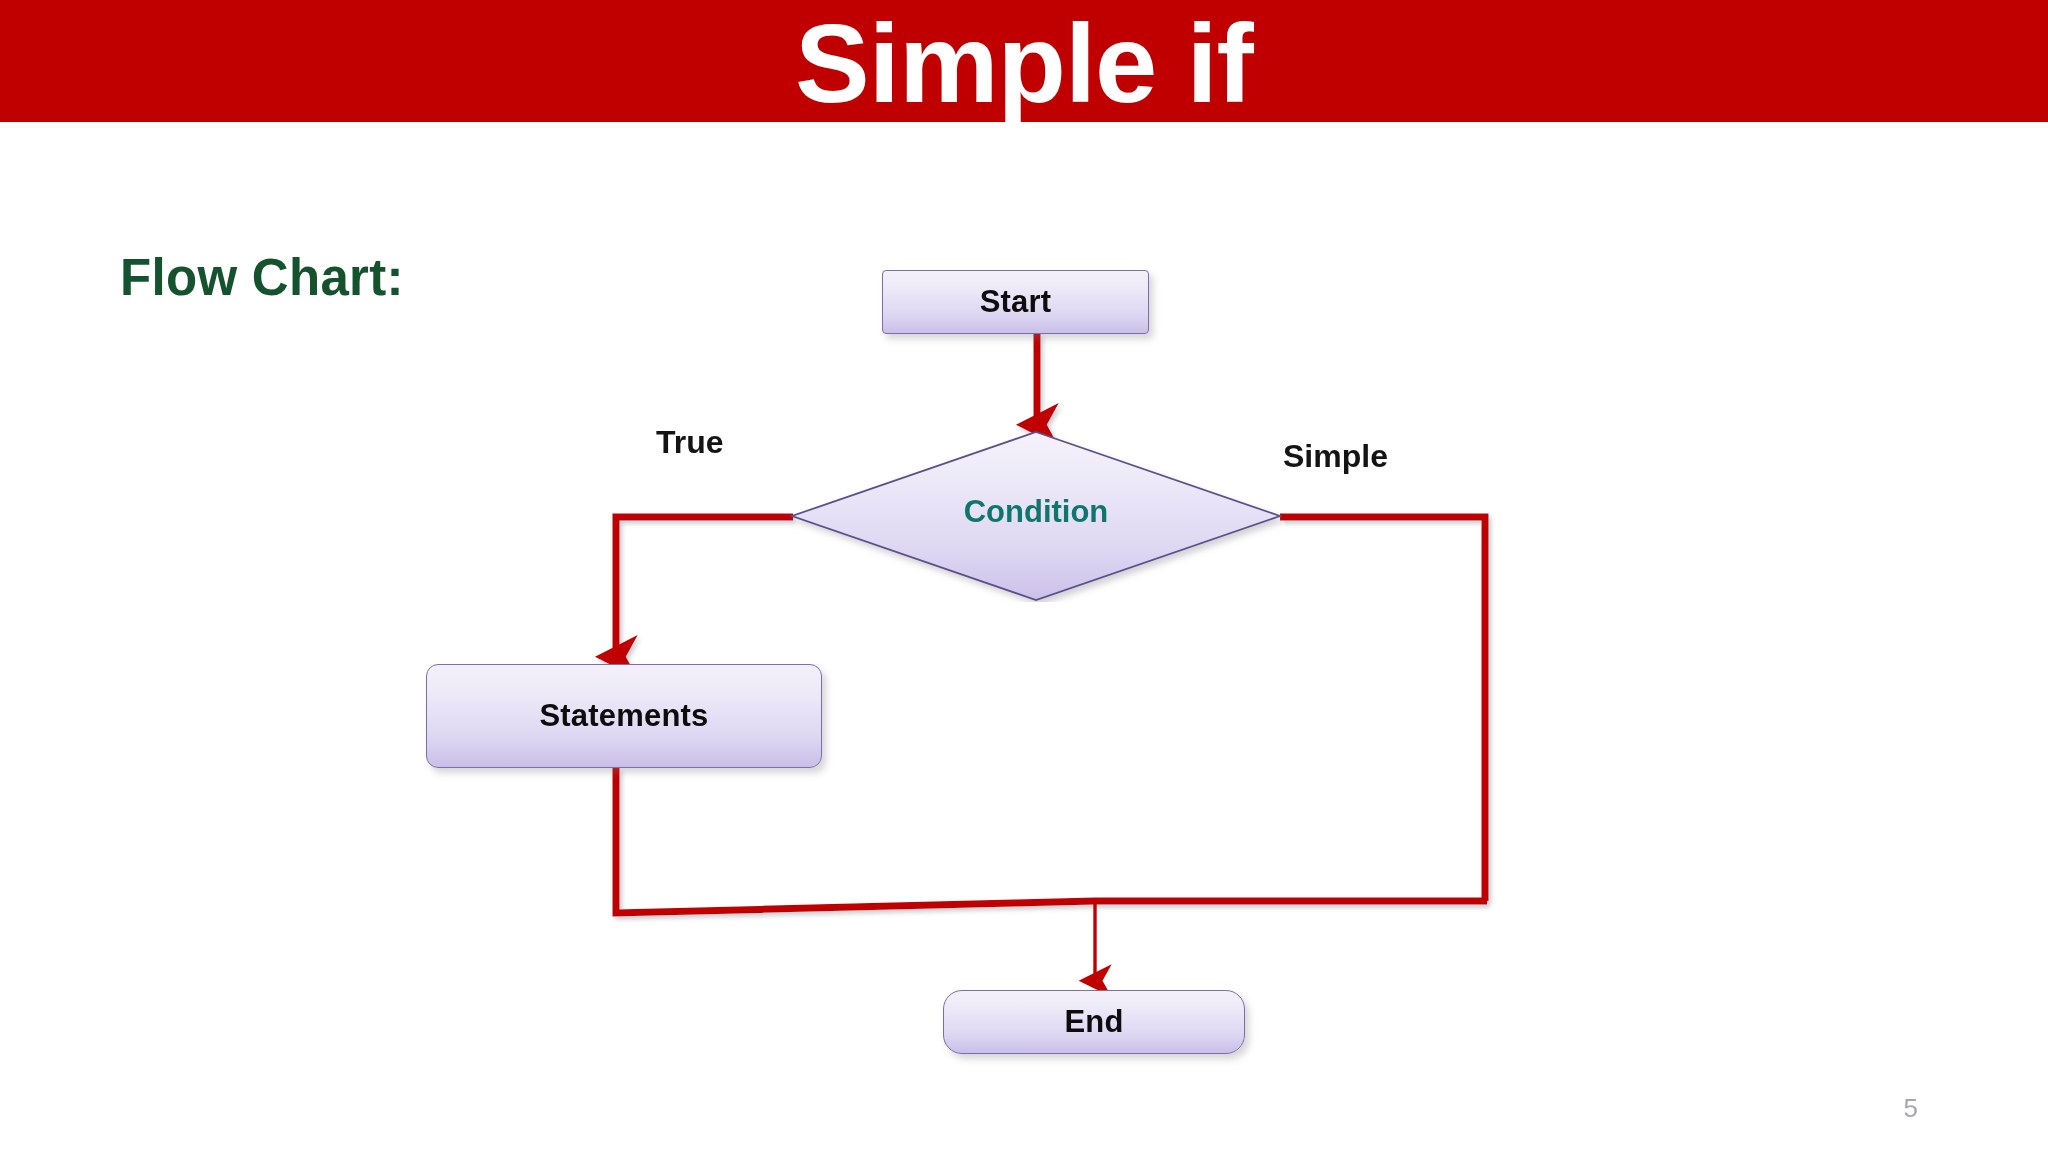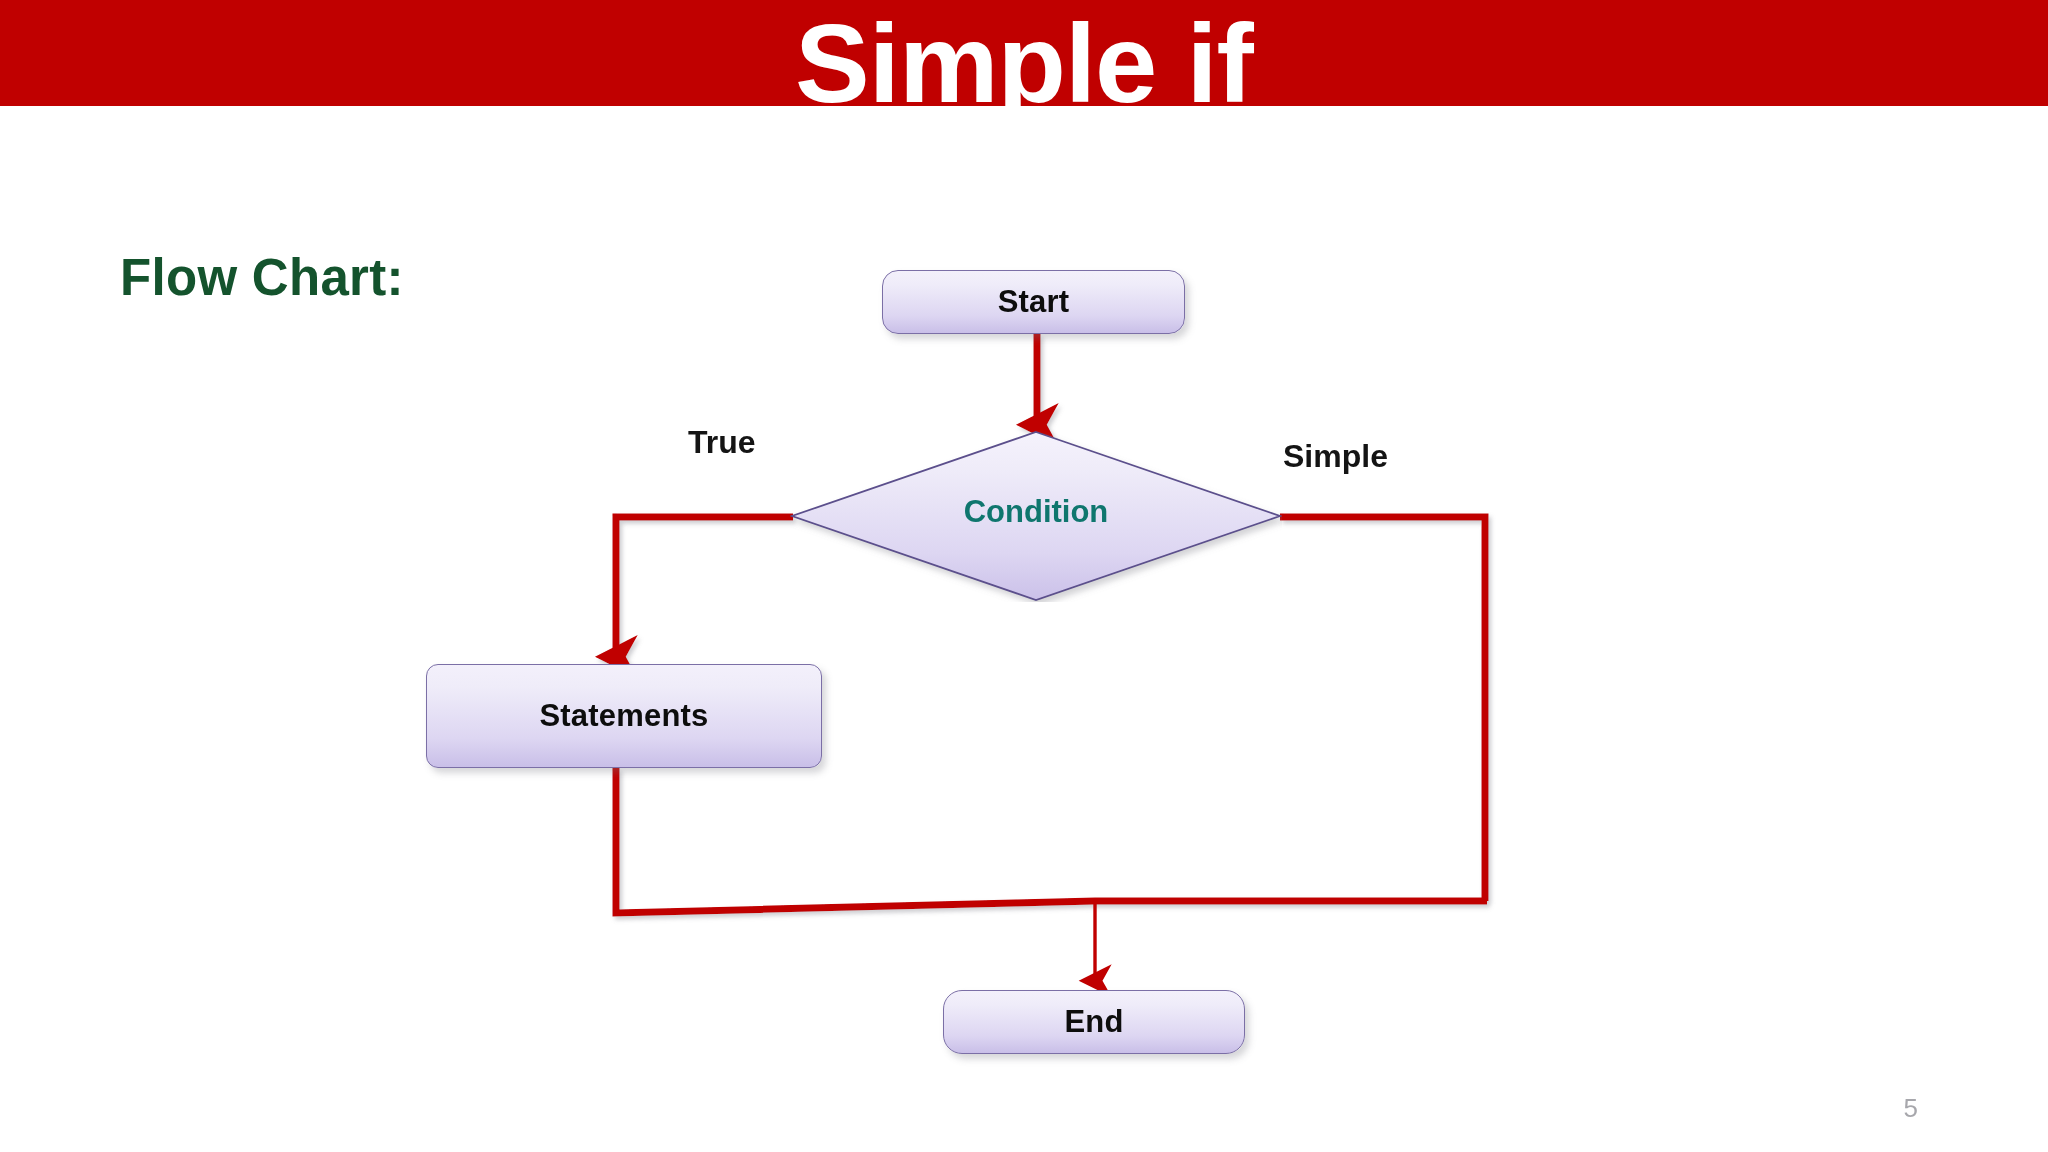--- a/index.html
+++ b/index.html
@@ -18,21 +18,21 @@
     background: #ffffff;
     overflow: hidden;
   }
 
   
   #title-banner {
     position: absolute;
     left: 0;
     top: 0;
     width: 2048px;
-    height: 106px;
+    height: 122px;
     background: #C00000;
     overflow: hidden;
     z-index: 5;
   }
   #title-text {
     position: absolute;
     left: 0;
     top: 0;
     width: 2048px;
     text-align: center;
@@ -91,23 +91,23 @@
   }
   .node .node-label {
     font-size: 31px;
     font-weight: bold;
     color: #0d0d0d;
     letter-spacing: 0.2px;
   }
   #node-start {
     left: 882px;
     top: 270px;
-    width: 303px;
+    width: 267px;
     height: 64px;
-    border-radius: 16px;
+    border-radius: 4px;
   }
   #node-statements {
     left: 426px;
     top: 664px;
     width: 396px;
     height: 104px;
     border-radius: 12px;
   }
   #node-end {
     left: 943px;
@@ -150,21 +150,21 @@
   }
 
   
   .branch-label {
     position: absolute;
     z-index: 3;
     font-size: 32px;
     font-weight: bold;
     color: #141414;
   }
-  #label-true { left: 656px; top: 424px; margin-left: 32px; }
+  #label-true { left: 656px; top: 424px; }
   #label-false { left: 1283px; top: 438px; }
 
   
   #page-number {
     position: absolute;
     right: 130px;
     bottom: 28px;
     font-size: 26px;
     color: #a7a7ac;
     z-index: 3;

